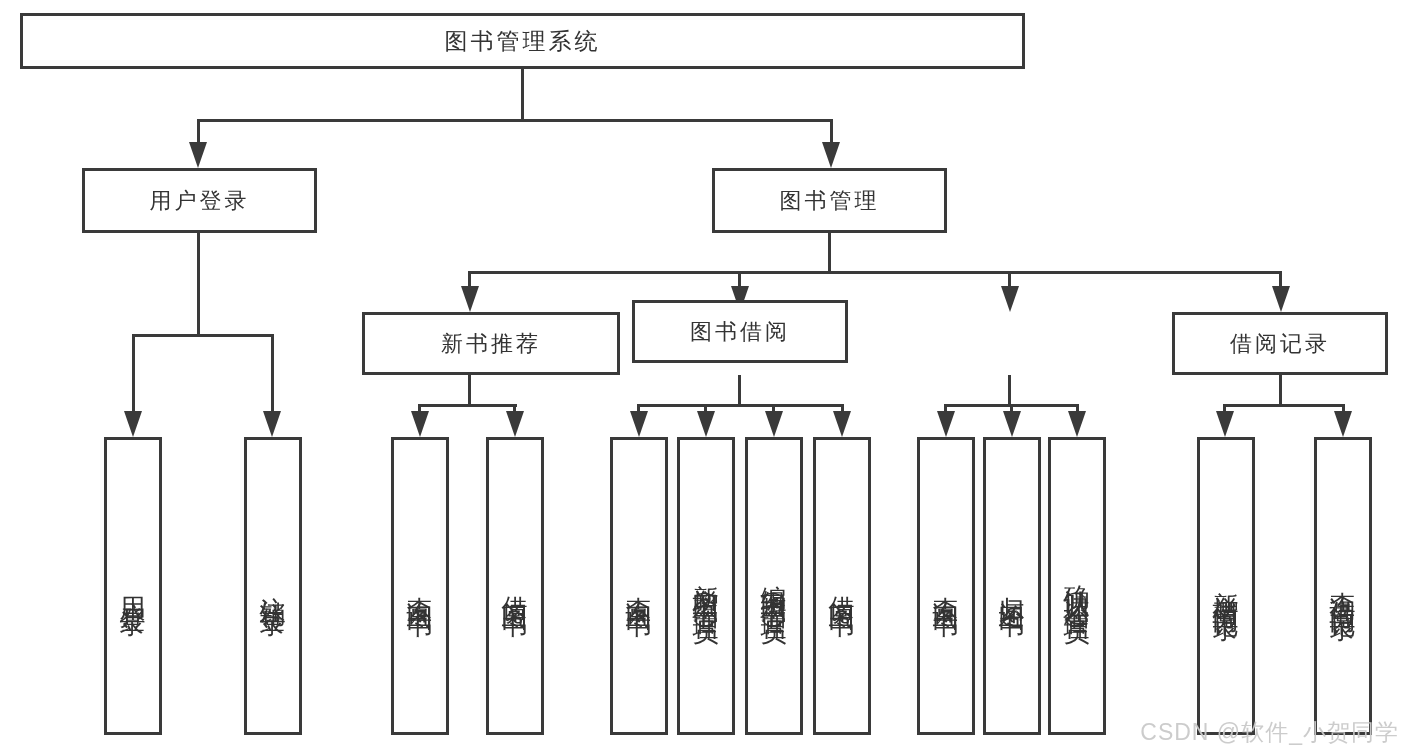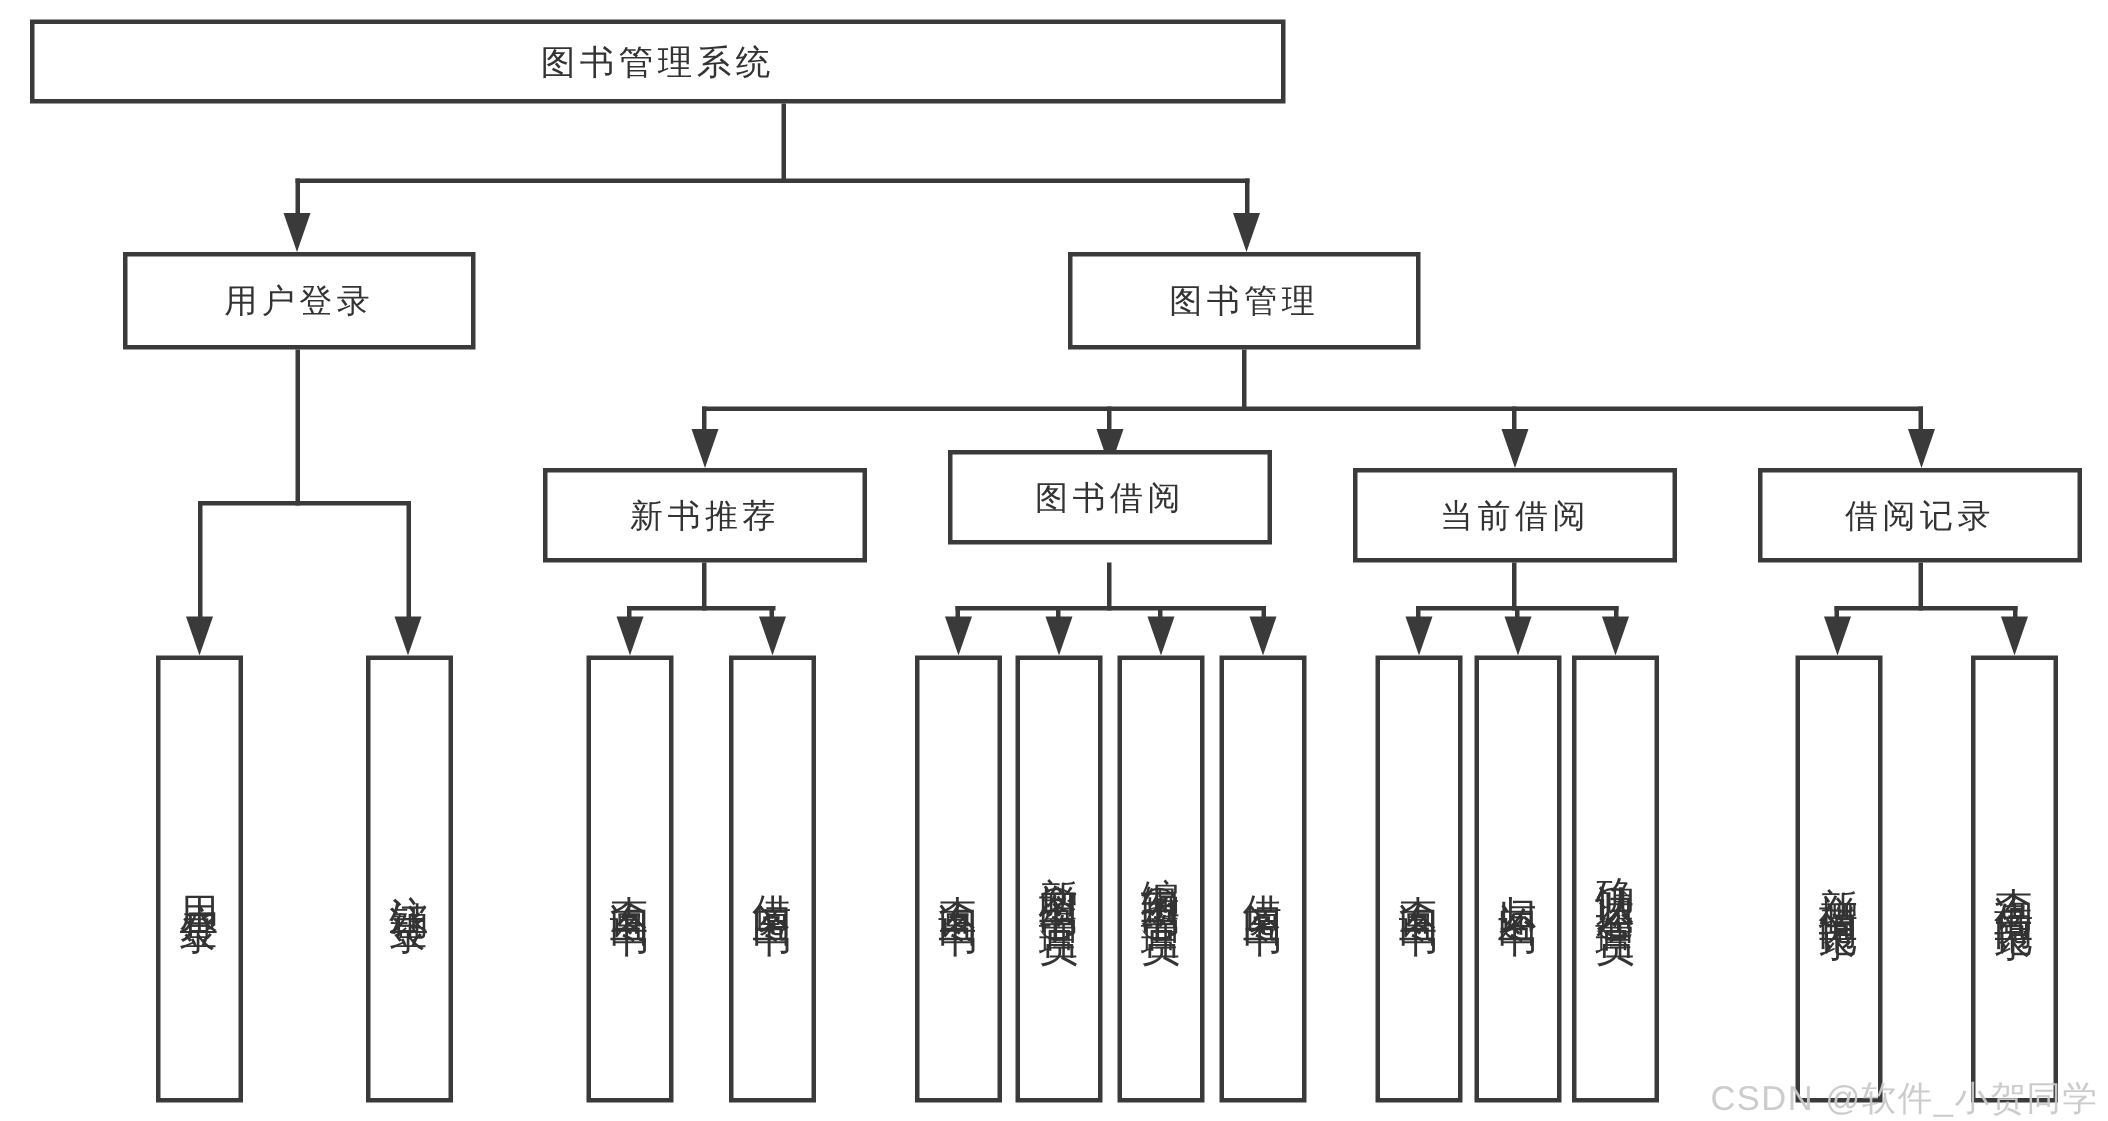--- a/index.html
+++ b/index.html
@@ -25,21 +25,21 @@
   .watermark{
     position:absolute;right:6px;top:717px;z-index:10;
     color:rgba(201,201,201,0.95);font-size:23px;letter-spacing:1px;white-space:nowrap;
   }
 </style>
 </head>
 <body>
 
 <div id="canvas">
 
-  <div class="box root" style="left:20px;top:13px;width:837px;height:56px">
+  <div class="box root" style="left:20px;top:13px;width:1005px;height:56px">
     <span>图书管理系统</span>
   </div>
 
   <div class="vl" style="left:521px;top:69px;height:52px"></div>
   <div class="hl" style="left:197px;top:119px;width:636px"></div>
   <div class="vl" style="left:197px;top:119px;height:26px"></div>
   <div class="arrow" style="left:189px;top:142px"></div>
   <div class="vl" style="left:830px;top:119px;height:26px"></div>
   <div class="arrow" style="left:822px;top:142px"></div>
 
@@ -61,28 +61,25 @@
   <div class="hl" style="left:468px;top:271px;width:814px"></div>
   <div class="vl" style="left:468px;top:271px;height:18px"></div>
   <div class="arrow" style="left:461px;top:286px"></div>
   <div class="vl" style="left:738px;top:271px;height:18px"></div>
   <div class="arrow" style="left:731px;top:286px"></div>
   <div class="vl" style="left:1008px;top:271px;height:18px"></div>
   <div class="arrow" style="left:1001px;top:286px"></div>
   <div class="vl" style="left:1279px;top:271px;height:18px"></div>
   <div class="arrow" style="left:1272px;top:286px"></div>
 
-  <div class="box" style="left:362px;top:312px;width:216px;height:63px">
+  <div class="box" style="left:362px;top:312px;width:258px;height:63px">
     <span>新书推荐</span>
   </div>
   <div class="box" style="left:632px;top:300px;width:216px;height:63px">
     <span>图书借阅</span>
-  </div>
-  <div class="box" style="left:902px;top:312px;width:216px;height:63px">
-    <span>当前借阅</span>
   </div>
   <div class="box" style="left:1172px;top:312px;width:216px;height:63px">
     <span>借阅记录</span>
   </div>
 
   <div class="vl" style="left:468px;top:375px;height:32px"></div>
   <div class="hl" style="left:418px;top:404px;width:99px"></div>
   <div class="vl" style="left:418px;top:404px;height:12px"></div>
   <div class="arrow" style="left:411px;top:411px"></div>
   <div class="vl" style="left:513px;top:404px;height:12px"></div>

